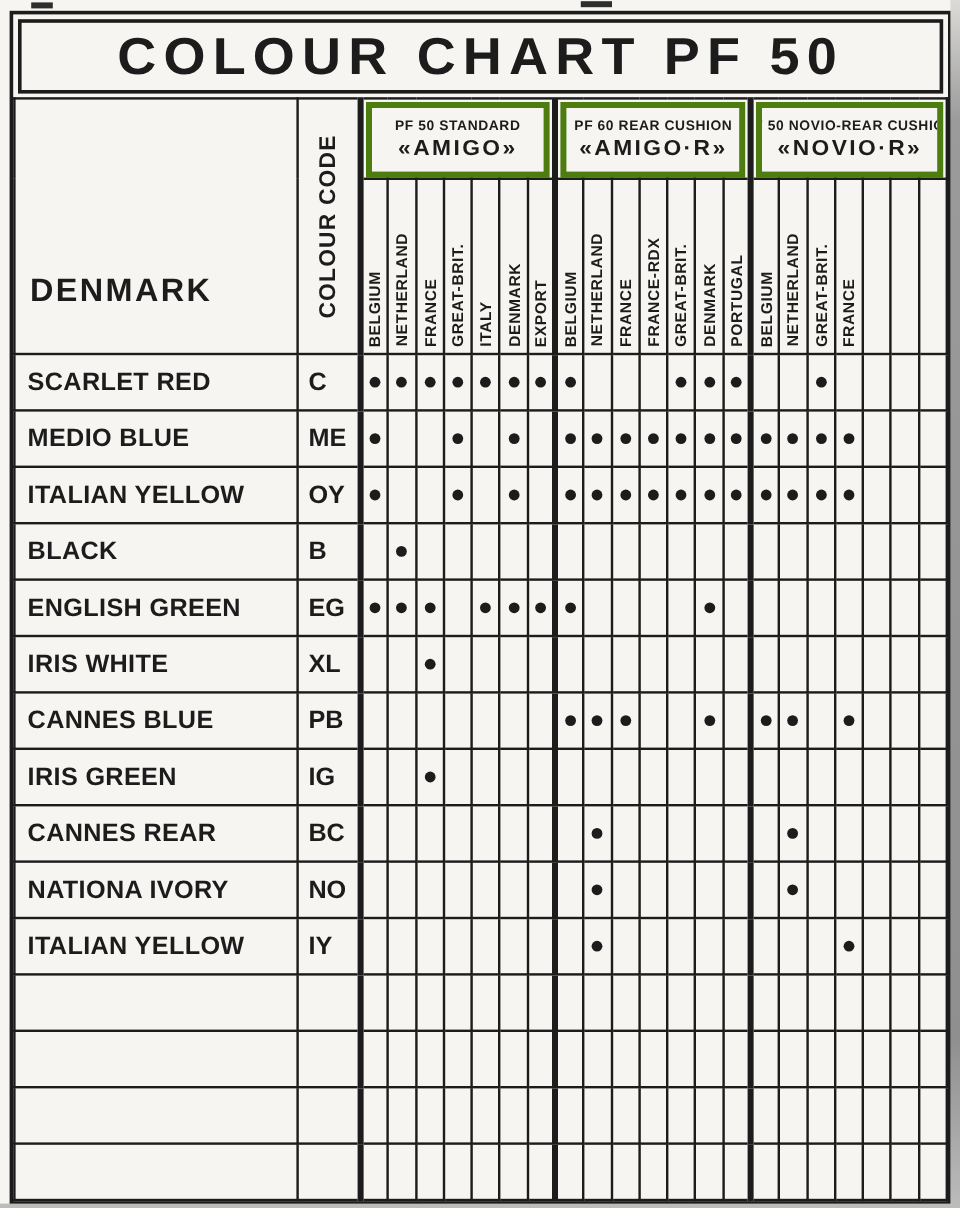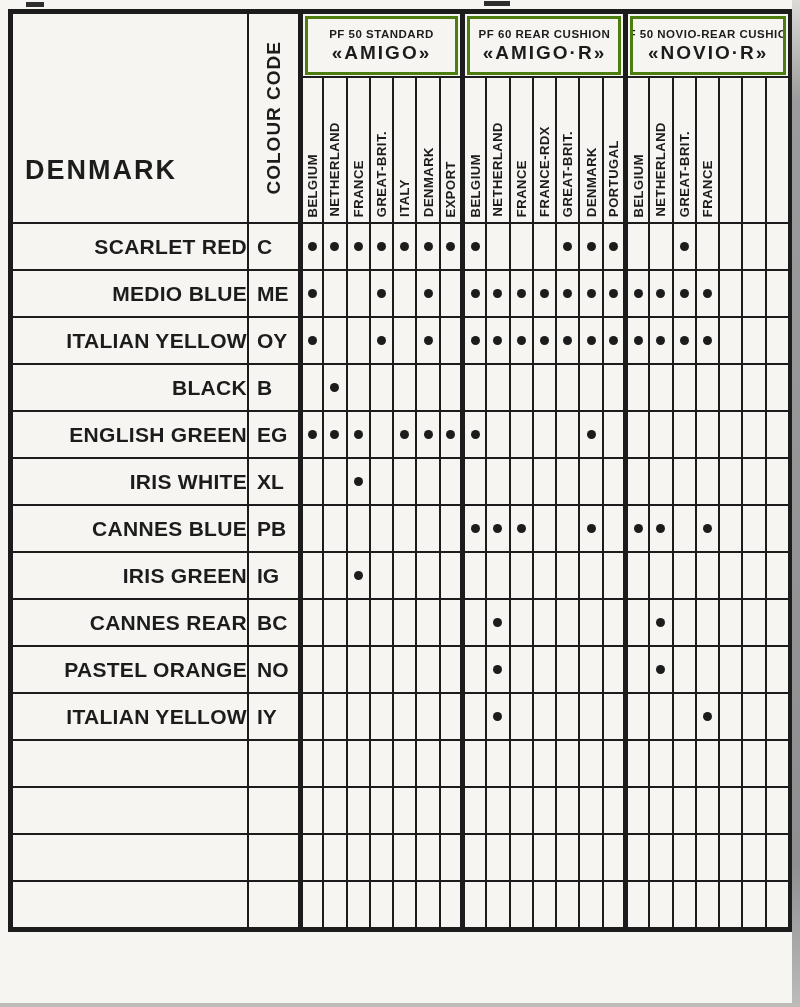--- a/index.html
+++ b/index.html
@@ -33,54 +33,57 @@
     vertical-align:bottom;text-align:left;padding:0 0 36px 12px;
     font-size:27px;font-weight:bold;letter-spacing:2px;
   }
   .th-code{vertical-align:middle;text-align:center;}
   .vtext-code{
     writing-mode:vertical-rl;transform:rotate(180deg);margin:0 auto;
     font-size:19px;font-weight:bold;letter-spacing:1px;white-space:nowrap;line-height:1;
   }
   .group-cell{vertical-align:top;border-bottom-width:2px;}
   .gbox{
-    margin:2px 2px 0 2px;border:3px solid #4d7c0f;height:53px;
+    margin:2px 2px 0 2px;border:5px solid #4d7c0f;height:53px;
     display:flex;flex-direction:column;align-items:center;justify-content:center;gap:2px;
     background:#f6f5f2;overflow:hidden;
   }
   .g1{font-size:11.5px;font-weight:bold;letter-spacing:0.5px;white-space:nowrap;}
   .g2{font-size:19px;font-weight:bold;letter-spacing:2px;white-space:nowrap;transform:scaleY(0.95);}
   .col-cell{vertical-align:bottom;text-align:center;}
   .vlabel{
     writing-mode:vertical-rl;transform:rotate(180deg);margin:0 auto;
     font-size:13px;font-weight:bold;letter-spacing:0.5px;white-space:nowrap;
     padding-top:5px;line-height:1;
   }
   tbody tr{height:47px;}
   .td-colour{
-    text-align:right;padding-left:10px;font-size:21px;font-weight:bold;
+    text-align:left;padding-left:10px;font-size:21px;font-weight:bold;
     letter-spacing:0.3px;white-space:nowrap;
   }
   .td-code{text-align:left;padding-left:8px;font-size:21px;font-weight:bold;}
   .td-mark{text-align:center;vertical-align:middle;}
   .dot{width:9px;height:9px;border-radius:50%;background:#1c1c1c;margin:0 auto;}
   .scan-band-right{
     position:absolute;top:0;right:0;width:8px;height:1007px;
     background:linear-gradient(180deg,#dcdbd8 0%,#9b9b9b 10%,#8f8f8f 86%,#bcbcbc 100%);
   }
   .scan-band-bottom{position:absolute;left:0;bottom:0;width:100%;height:4px;background:#bdbcb9;}
   .speck{position:absolute;background:#2e2e2e;}
   .speck-1{left:26px;top:2px;width:18px;height:5px;}
   .speck-2{left:484px;top:1px;width:26px;height:5px;}
 </style>
 </head>
 <body>
 
 <div class="frame">
 
+  <div class="title-box">
+    <span>COLOUR CHART PF 50</span>
+  </div>
 
   <table>
     <colgroup>
       <col class="c-colour">
         <col class="c-code">
       <col>
         <col>
         <col>
         <col>
         <col>
@@ -534,21 +537,21 @@
           <td class="td-mark">
             <span class="dot" style="display: block;"></span>
           </td>
           <td class="td-mark"></td>
           <td class="td-mark"></td>
           <td class="td-mark"></td>
           <td class="td-mark"></td>
           <td class="td-mark"></td>
         </tr>
         <tr>
-          <td class="td-colour">PASTEL ORANGE</td>
+          <td class="td-colour">NATIONA IVORY</td>
           <td class="td-code">NO</td>
           <td class="td-mark thick-l"></td>
           <td class="td-mark"></td>
           <td class="td-mark"></td>
           <td class="td-mark"></td>
           <td class="td-mark"></td>
           <td class="td-mark"></td>
           <td class="td-mark"></td>
           <td class="td-mark thick-l"></td>
           <td class="td-mark">

